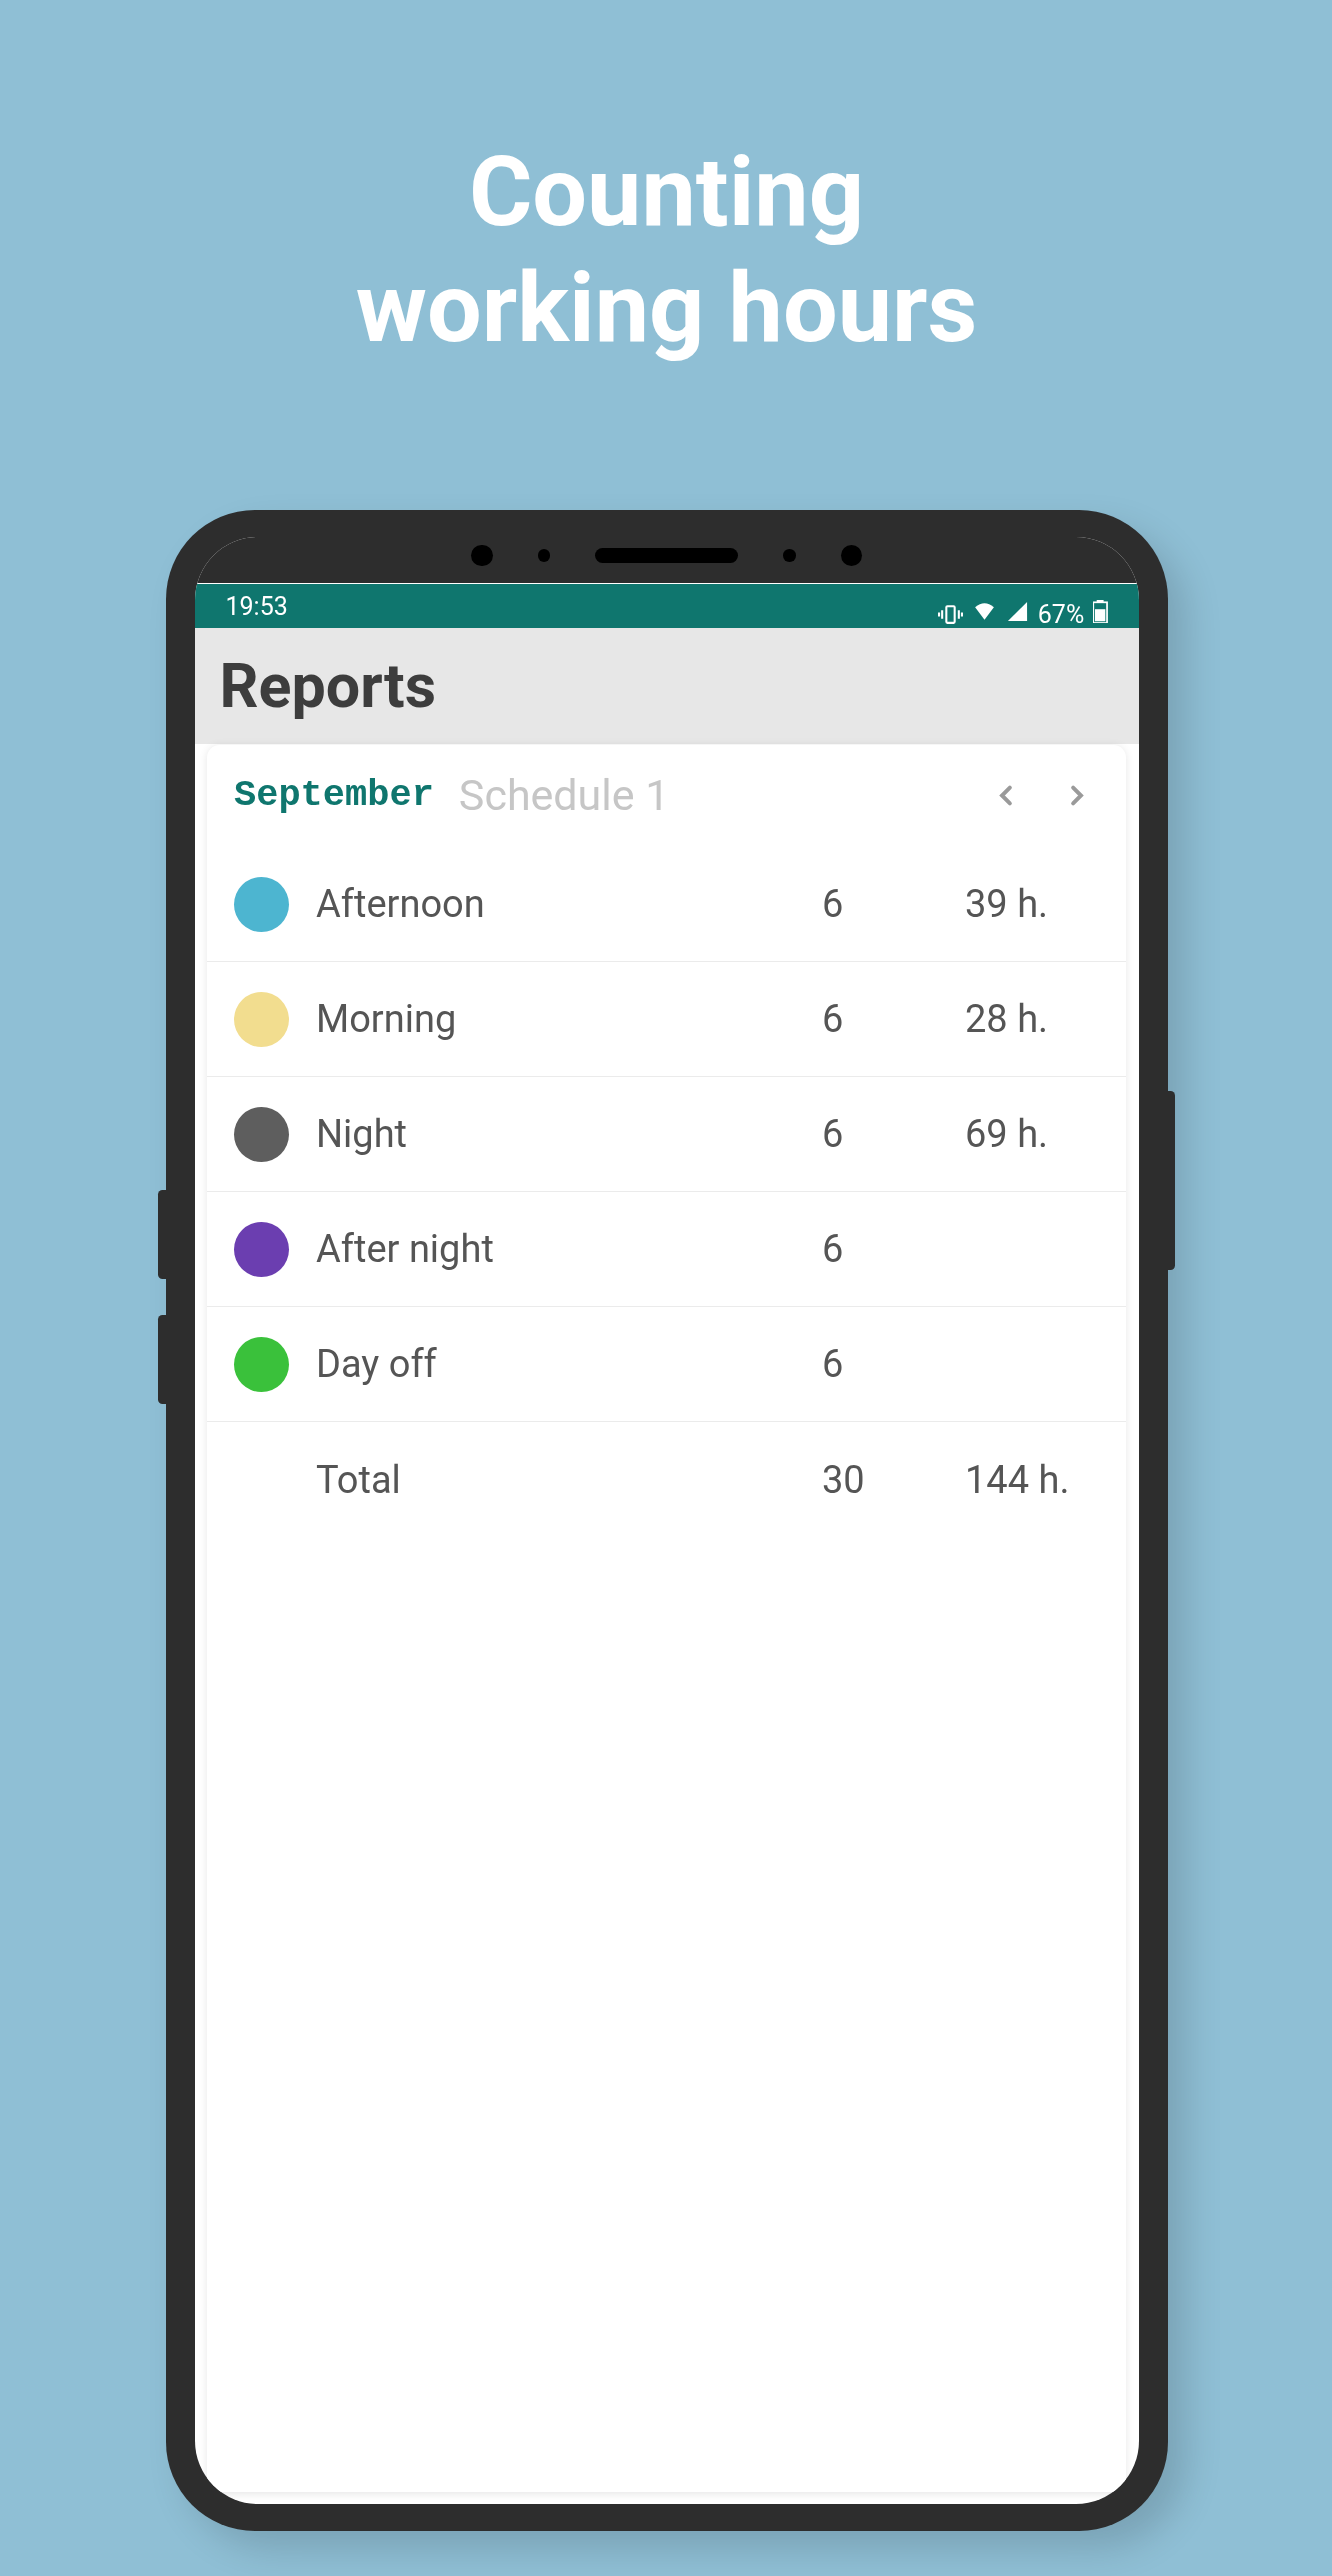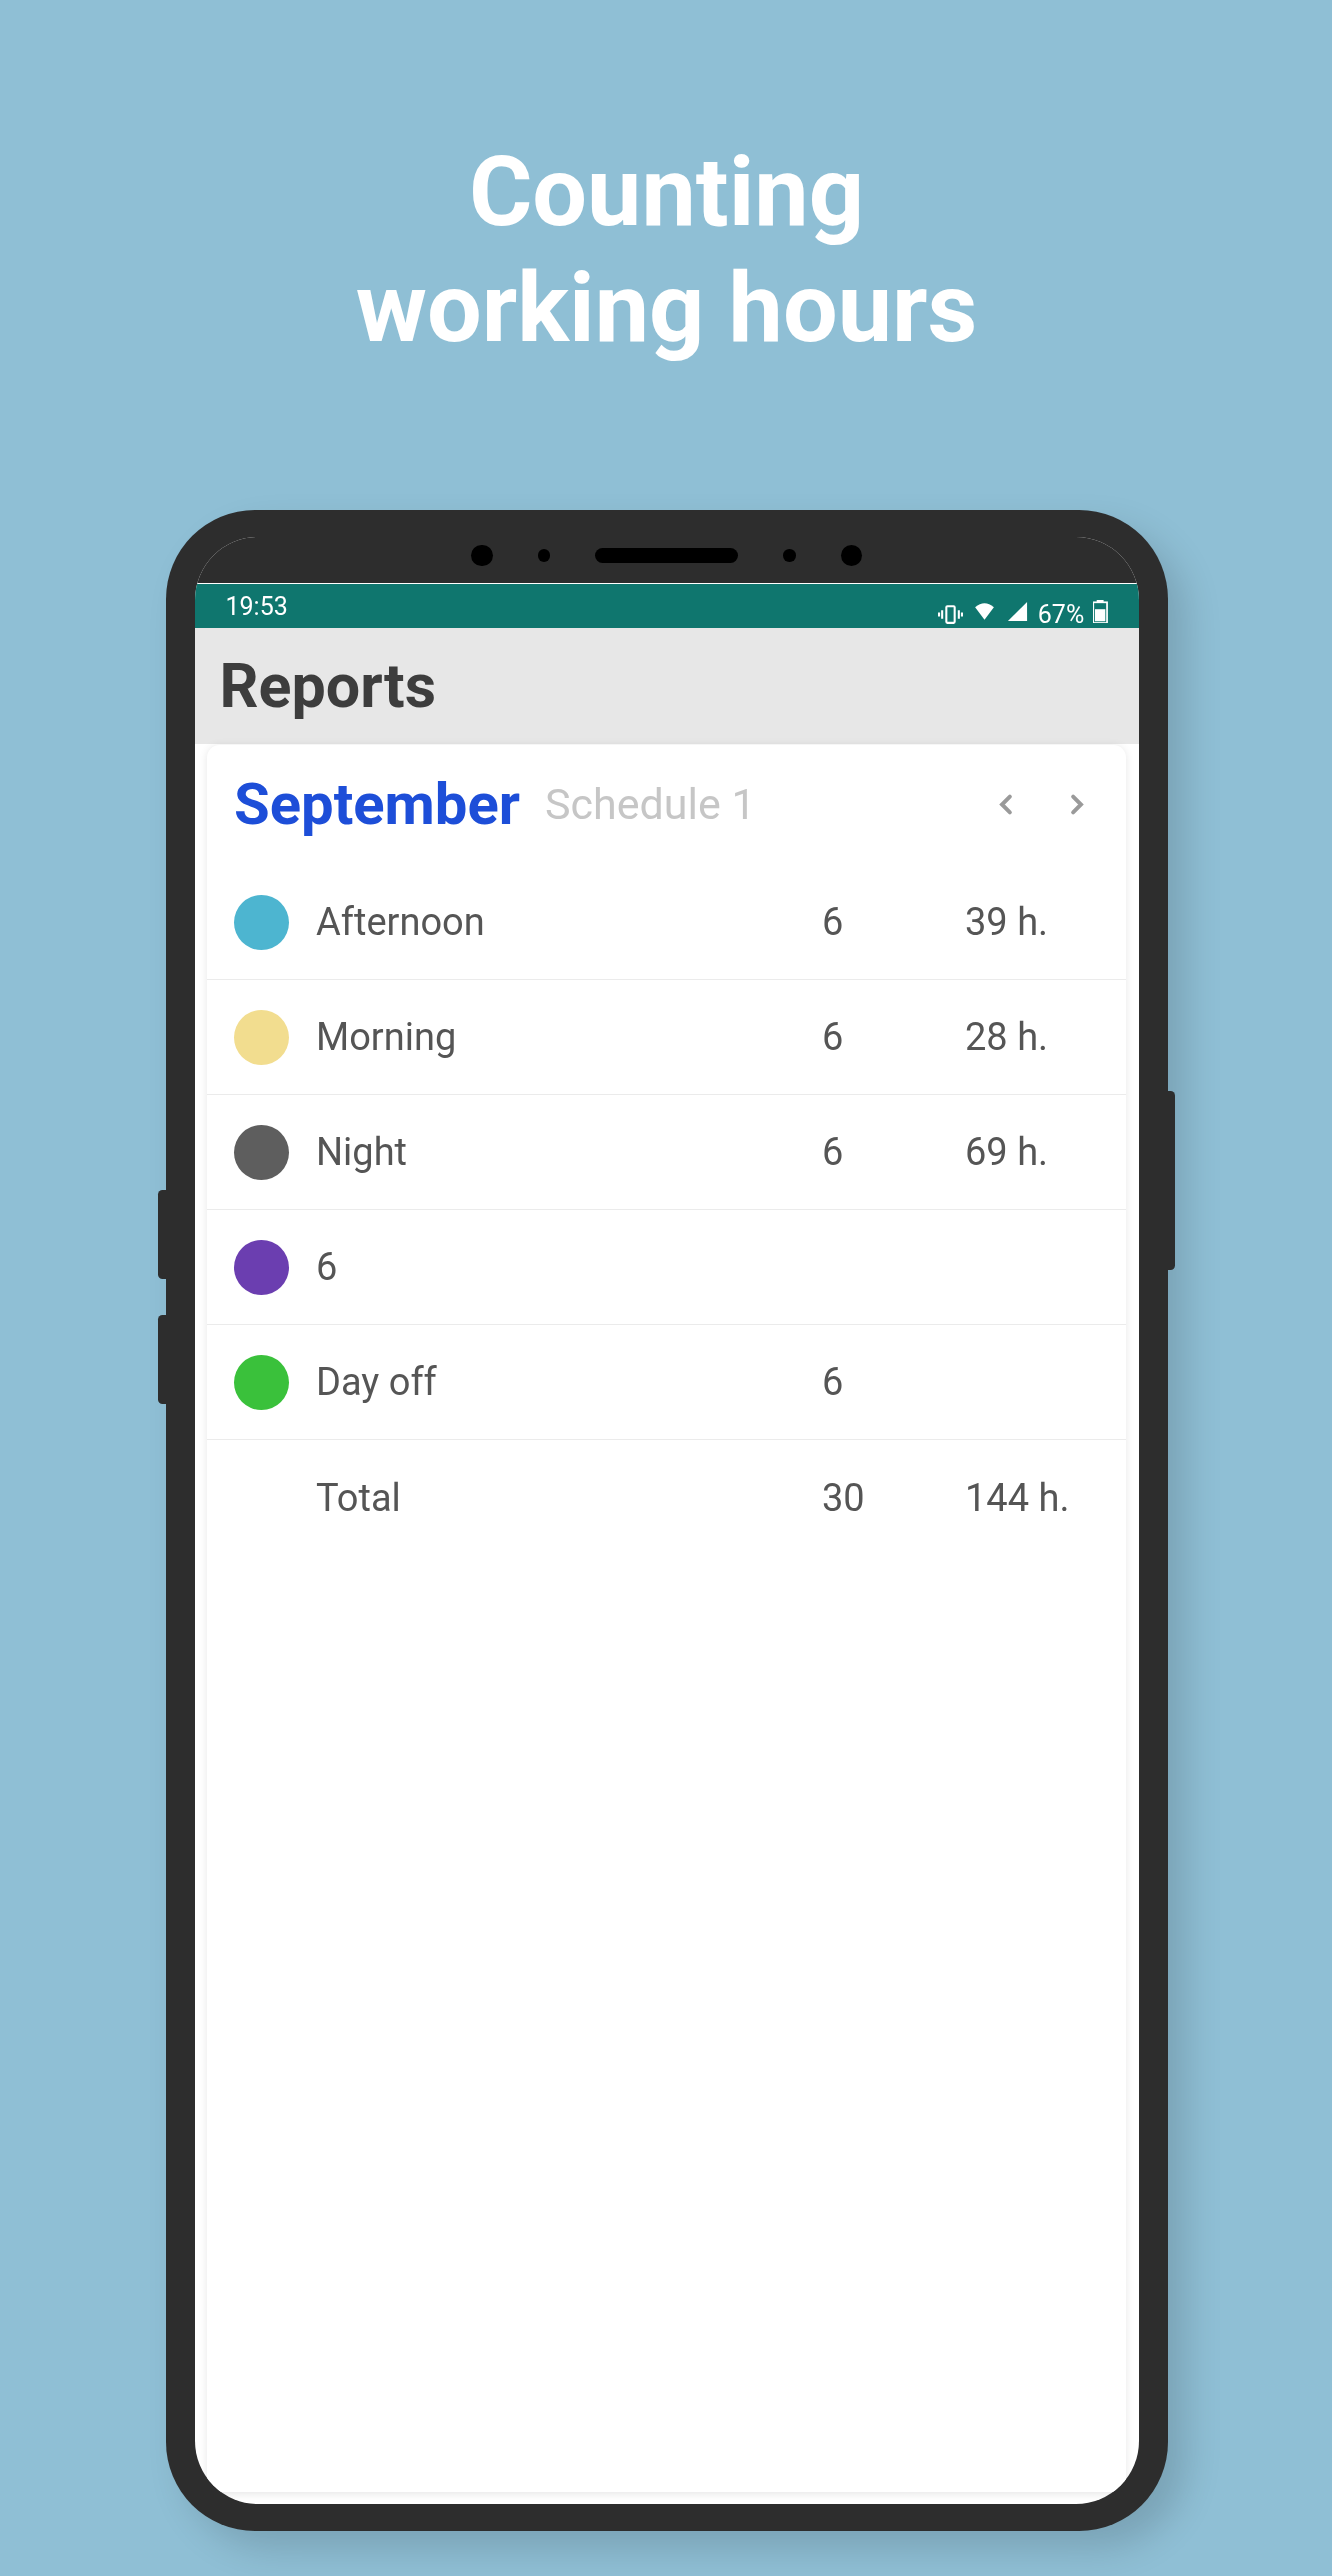--- a/index.html
+++ b/index.html
@@ -144,23 +144,24 @@
       overflow: hidden;
     }
     
     .card-header {
       display: flex;
       align-items: center;
       padding: 25px 27px 27px 27px;
     }
     
     .card-month {
-      font-size: 58px;
+      font-size: 37px;
       font-weight: 700;
-      color: #1d4ed8;
+      color: #0f766e;
+      font-family: Liberation Mono, monospace;
     }
     
     .card-schedule {
       font-size: 43px;
       font-weight: 400;
       color: #c6c6c6;
       margin-left: 25px;
     }
     
     .card-nav {
@@ -348,20 +349,21 @@
             <span class="row-hours">28 h.</span>
           </div>
           <div class="report-row">
             <span class="color-dot" style="background: rgb(94, 94, 94);"></span>
             <span class="row-label">Night</span>
             <span class="row-count">6</span>
             <span class="row-hours">69 h.</span>
           </div>
           <div class="report-row">
             <span class="color-dot" style="background: rgb(107, 62, 176);"></span>
+            <span class="row-label">After night</span>
             <span class="row-count">6</span>
             <span class="row-hours"></span>
           </div>
           <div class="report-row">
             <span class="color-dot" style="background: rgb(58, 193, 59);"></span>
             <span class="row-label">Day off</span>
             <span class="row-count">6</span>
             <span class="row-hours"></span>
           </div>
         </div>

